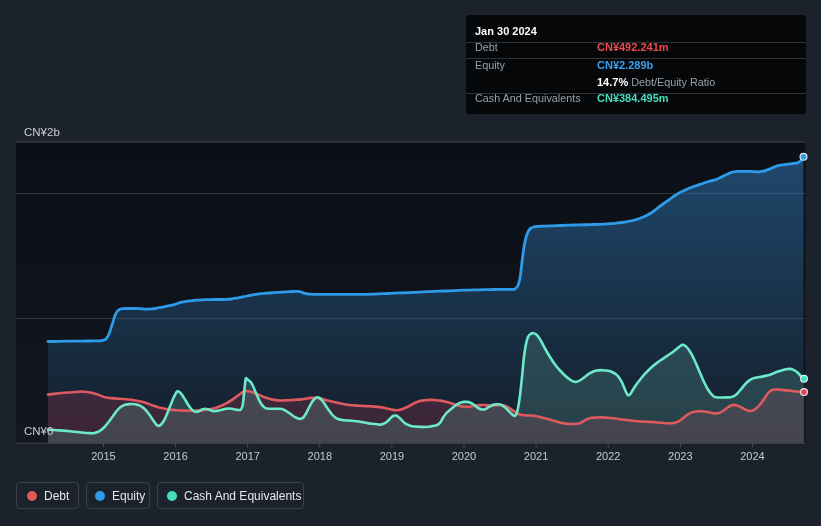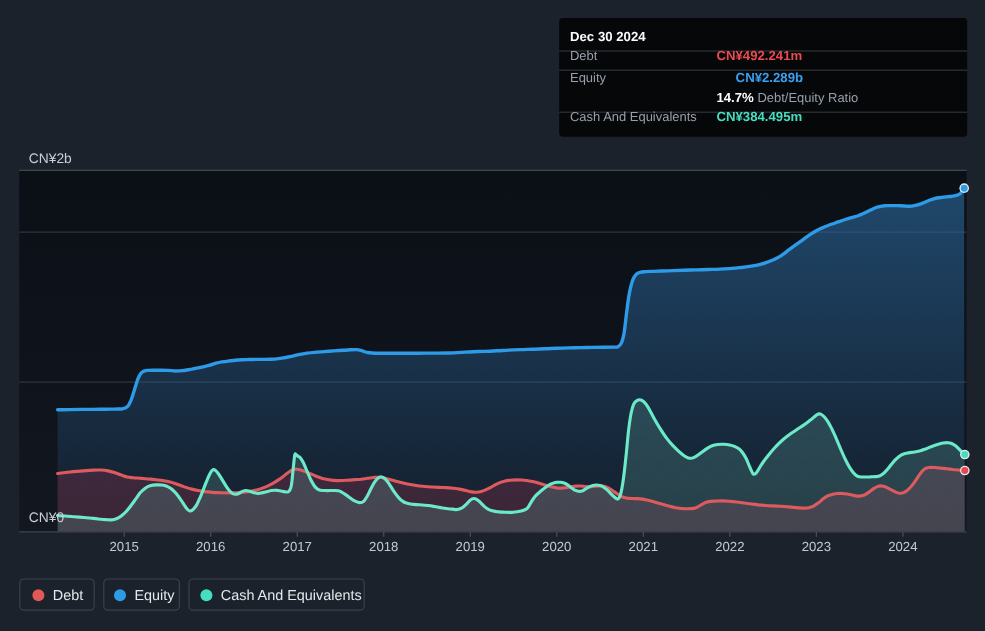--- a/index.html
+++ b/index.html
@@ -66,27 +66,27 @@
     <text x="247.7" y="459.5" text-anchor="middle" font-size="11" fill="#c2c9d1">2017</text>
     <text x="319.8" y="459.5" text-anchor="middle" font-size="11" fill="#c2c9d1">2018</text>
     <text x="391.9" y="459.5" text-anchor="middle" font-size="11" fill="#c2c9d1">2019</text>
     <text x="464.0" y="459.5" text-anchor="middle" font-size="11" fill="#c2c9d1">2020</text>
     <text x="536.1" y="459.5" text-anchor="middle" font-size="11" fill="#c2c9d1">2021</text>
     <text x="608.2" y="459.5" text-anchor="middle" font-size="11" fill="#c2c9d1">2022</text>
     <text x="680.3" y="459.5" text-anchor="middle" font-size="11" fill="#c2c9d1">2023</text>
     <text x="752.4" y="459.5" text-anchor="middle" font-size="11" fill="#c2c9d1">2024</text>
 </svg>
 <div class="tt">
- <div style="position:absolute;left:9px;top:9.5px;font-size:11px;font-weight:bold;color:#fcfcfc">Dec 30 2024</div>
+ <div style="position:absolute;left:9px;top:9.5px;font-size:11px;font-weight:bold;color:#fcfcfc">Jan 30 2024</div>
  <div class="hr" style="top:26.5px"></div>
  <div style="position:absolute;left:9px;top:26px;font-size:10.8px;color:#97a0aa">Debt</div>
  <div style="position:absolute;left:131px;top:26px;font-size:11px;font-weight:bold;color:#ea4b50">CN¥492.241m</div>
  <div class="hr" style="top:42.5px"></div>
  <div style="position:absolute;left:9px;top:43.7px;font-size:10.8px;color:#97a0aa">Equity</div>
- <div style="position:absolute;left:147px;top:43.7px;font-size:11px;font-weight:bold;color:#38a1f2">CN¥2.289b</div>
+ <div style="position:absolute;left:131px;top:43.7px;font-size:11px;font-weight:bold;color:#38a1f2">CN¥2.289b</div>
  <div style="position:absolute;left:131px;top:60.9px;font-size:10.8px;color:#97a0aa"><b style="color:#fff;font-size:11px">14.7%</b> Debt/Equity Ratio</div>
  <div class="hr" style="top:77.5px"></div>
  <div style="position:absolute;left:9px;top:77px;font-size:10.8px;color:#97a0aa">Cash And Equivalents</div>
  <div style="position:absolute;left:131px;top:77px;font-size:11px;font-weight:bold;color:#46ddbf">CN¥384.495m</div>
 </div>
 <div class="lg" style="left:16px;width:63px">
     <span class="dot" style="background:#e25757;margin-left:10px"></span>
     <span style="margin-left:7px">Debt</span>
   </div>
 <div class="lg" style="left:86px;width:64px">

